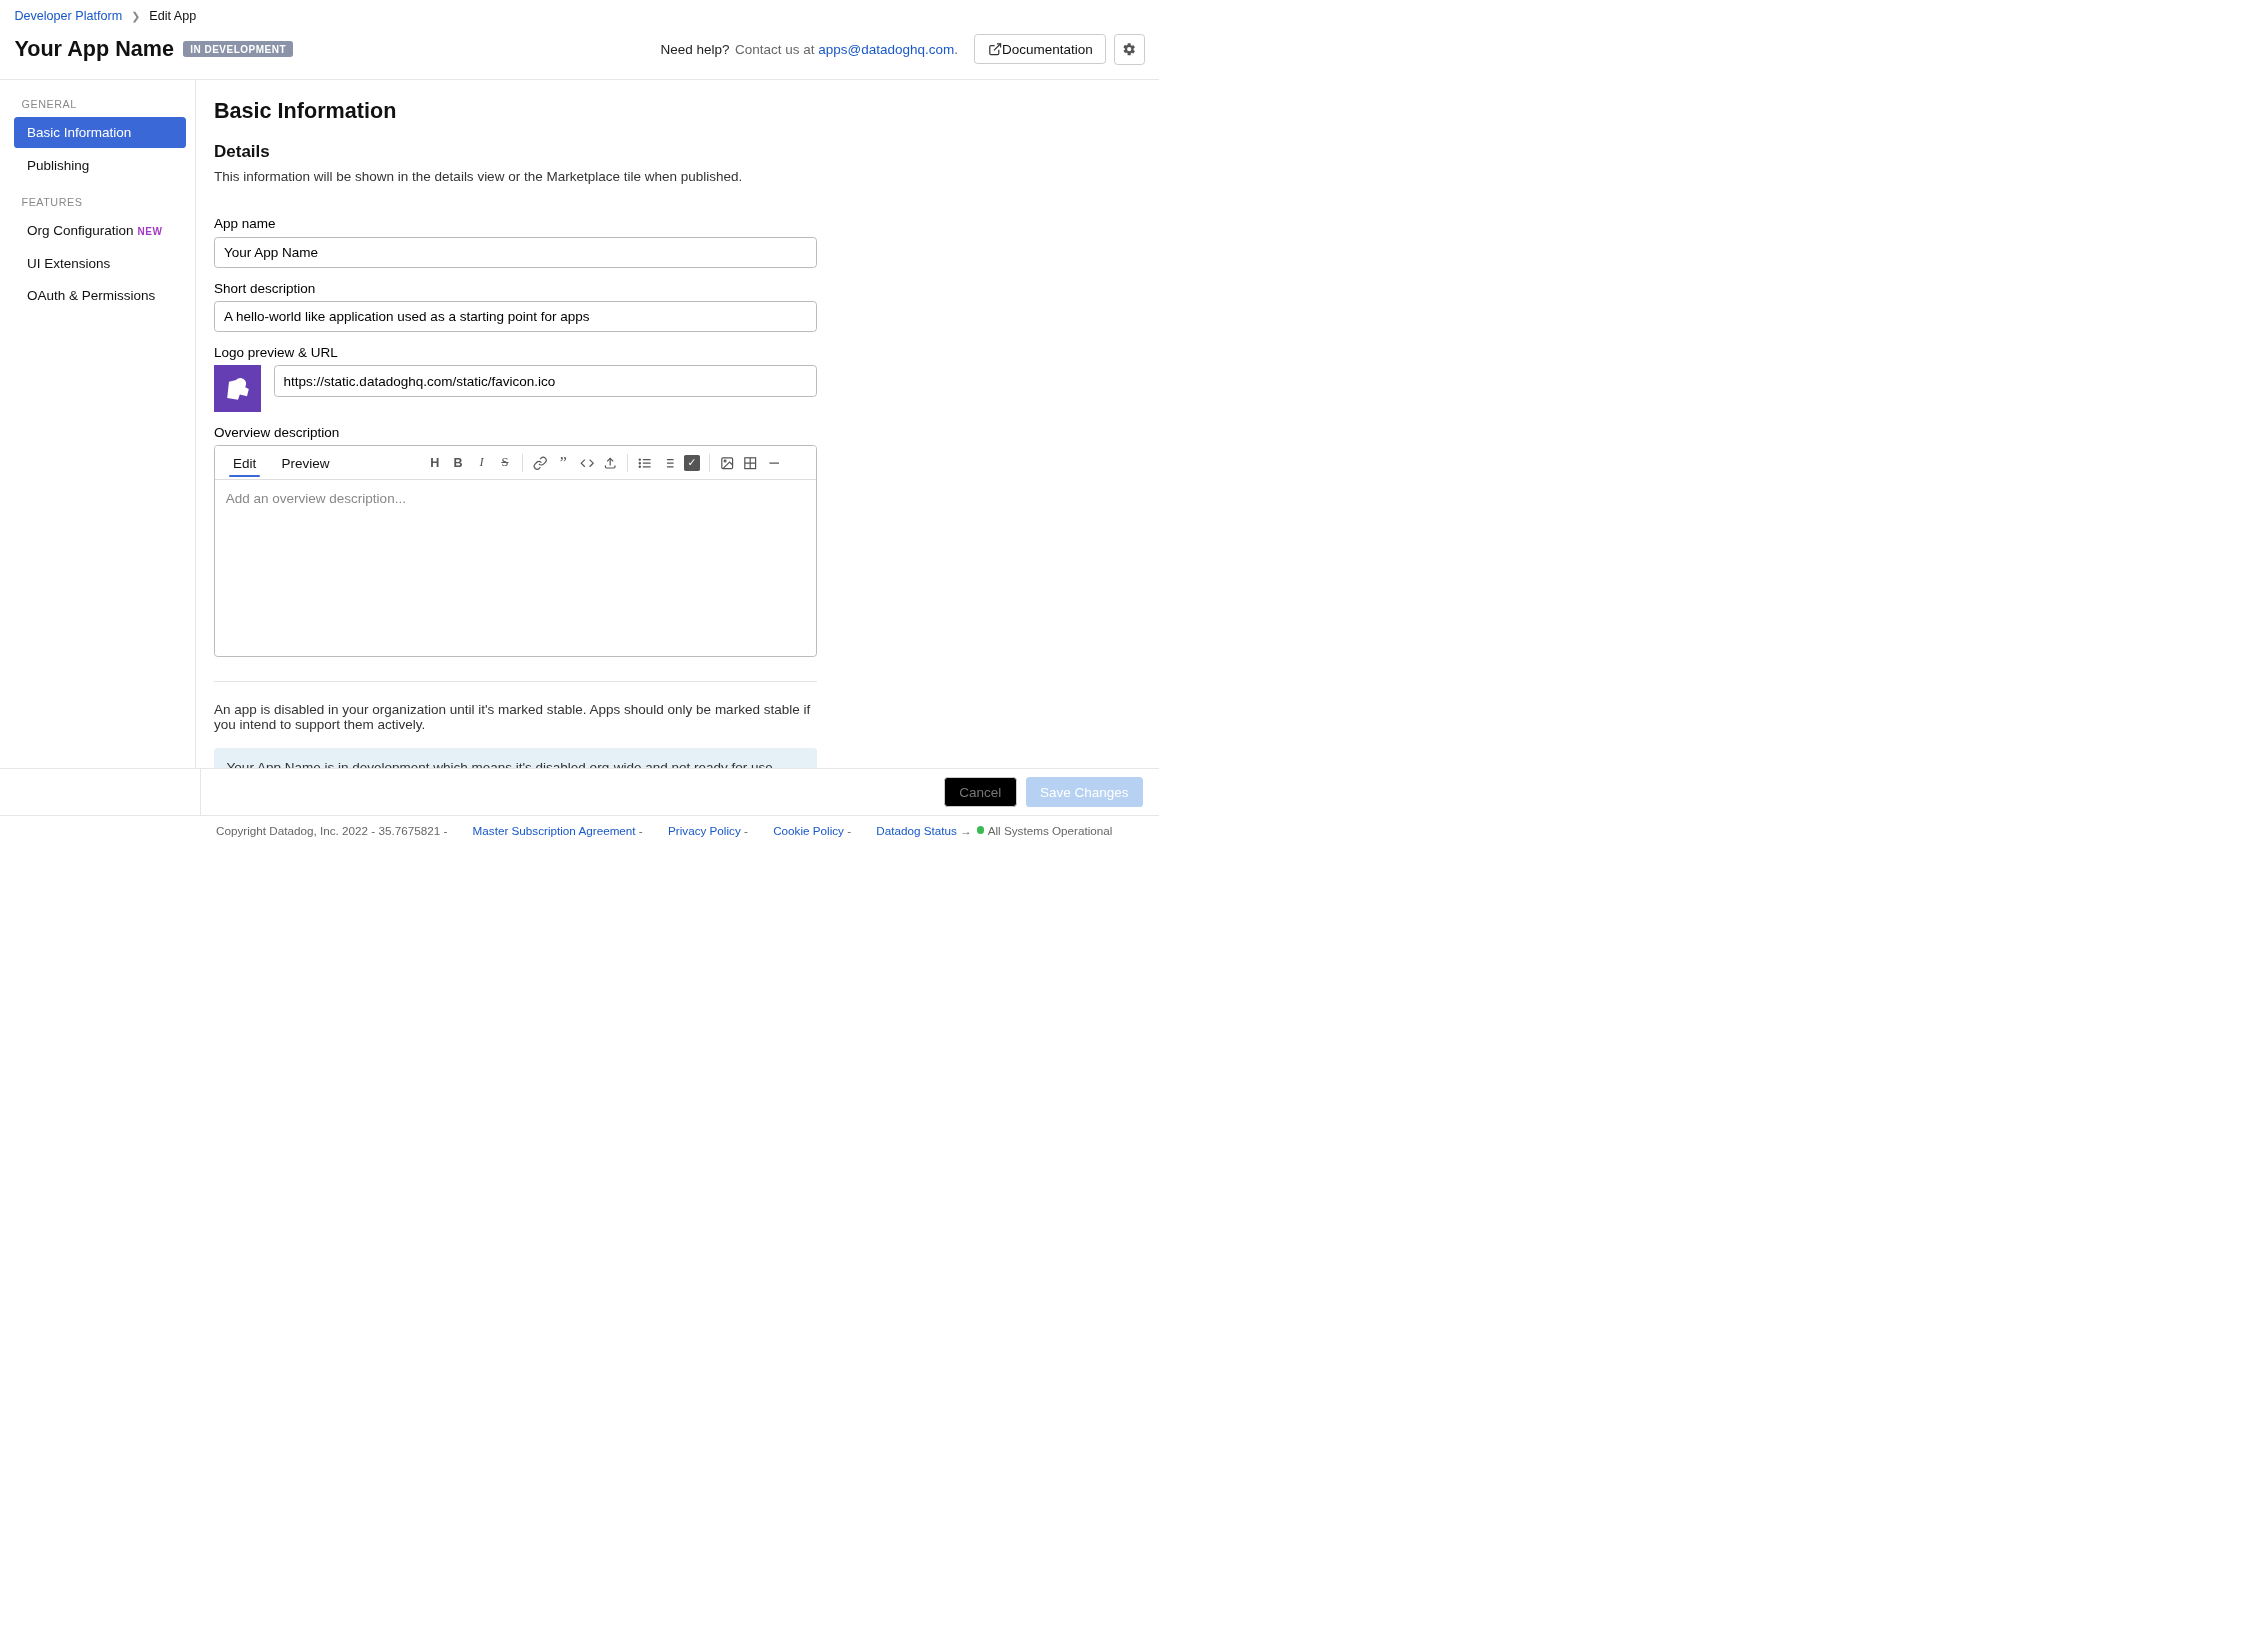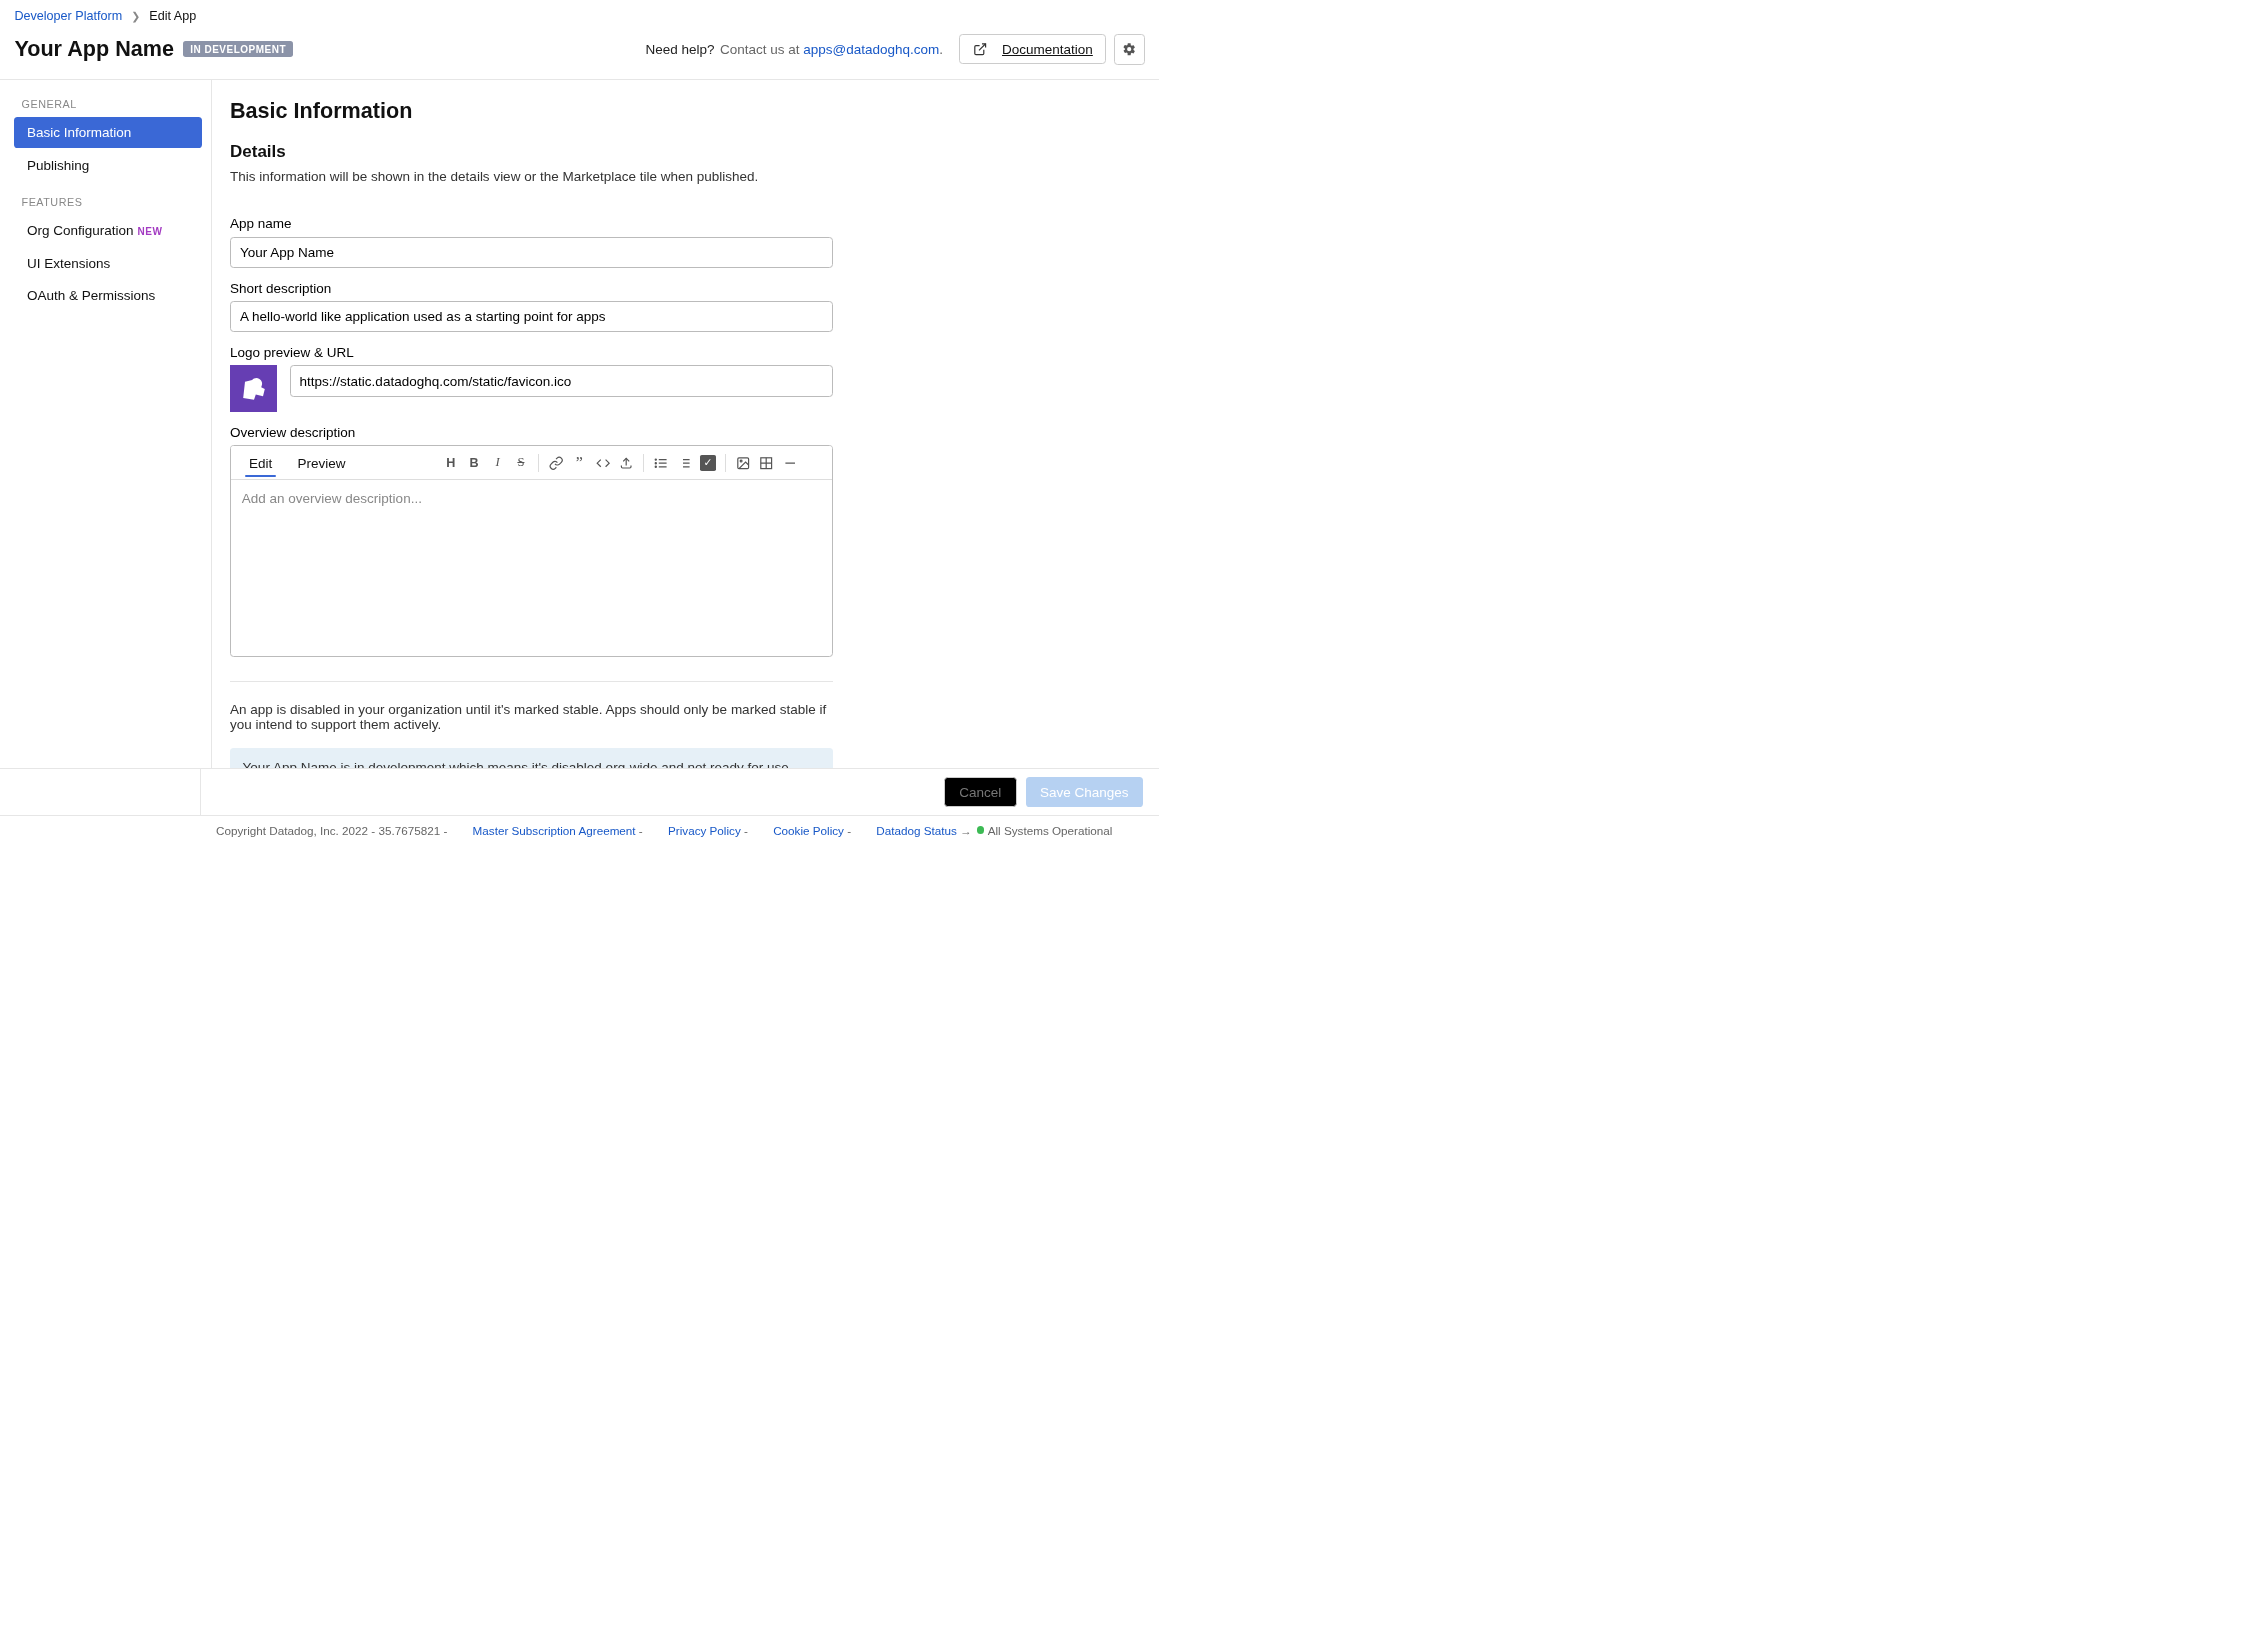--- a/index.html
+++ b/index.html
@@ -42,46 +42,45 @@
     padding: 2.7px 7.2px;
     border-radius: 2.7px;
   }
   .title-spacer { flex: 1; }
   .help-text { font-size: 13.5px; color: #222; margin-right: 5.4px; }
   .contact-text { font-size: 13.5px; color: #666; }
   .contact-text a { color: #1858c7; }
   .doc-button {
     display: flex;
     align-items: center;
-    gap: 15px;
+    gap: 0;
     border: 0.9px solid #ccc;
     border-radius: 3.6px;
     padding: 6.3px 12.6px;
     font-size: 13.5px;
     margin-left: 16px;
     cursor: pointer;
     background:#fff;
-    text-decoration:underline;
   }
   .gear-button {
     border: 0.9px solid #ccc;
     border-radius: 3.6px;
     width: 31px;
     height: 31px;
     display:flex;align-items:center;justify-content:center;
     margin-left: 7.2px;
     cursor:pointer;
     background:#fff;
   }
   
   
   .main-wrap { display:flex; height: calc(100% - 74px - 29px - 47px); }
   
   .sidebar {
-    width: 212px;
+    width: 196px;
     border-right: 0.9px solid #e6e6e6;
     padding: 12.6px 9px 12.6px 14.4px;
     flex-shrink:0;
   }
   .side-heading {
     font-size: 10.8px;
     color: #888;
     letter-spacing: 0.5px;
     margin: 5.4px 0 7.2px 7.2px;
   }

